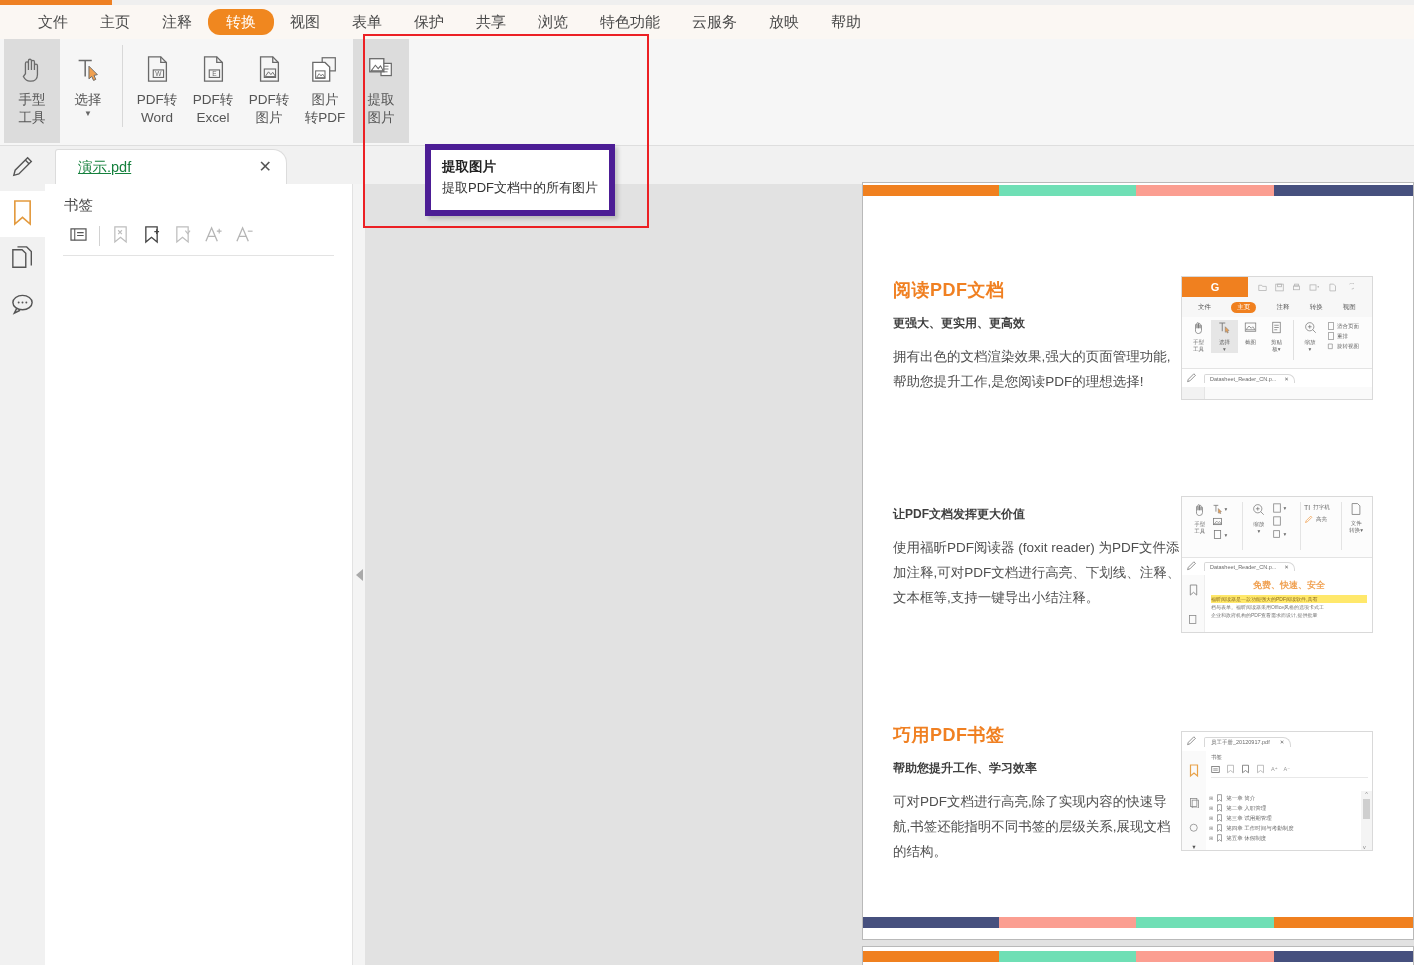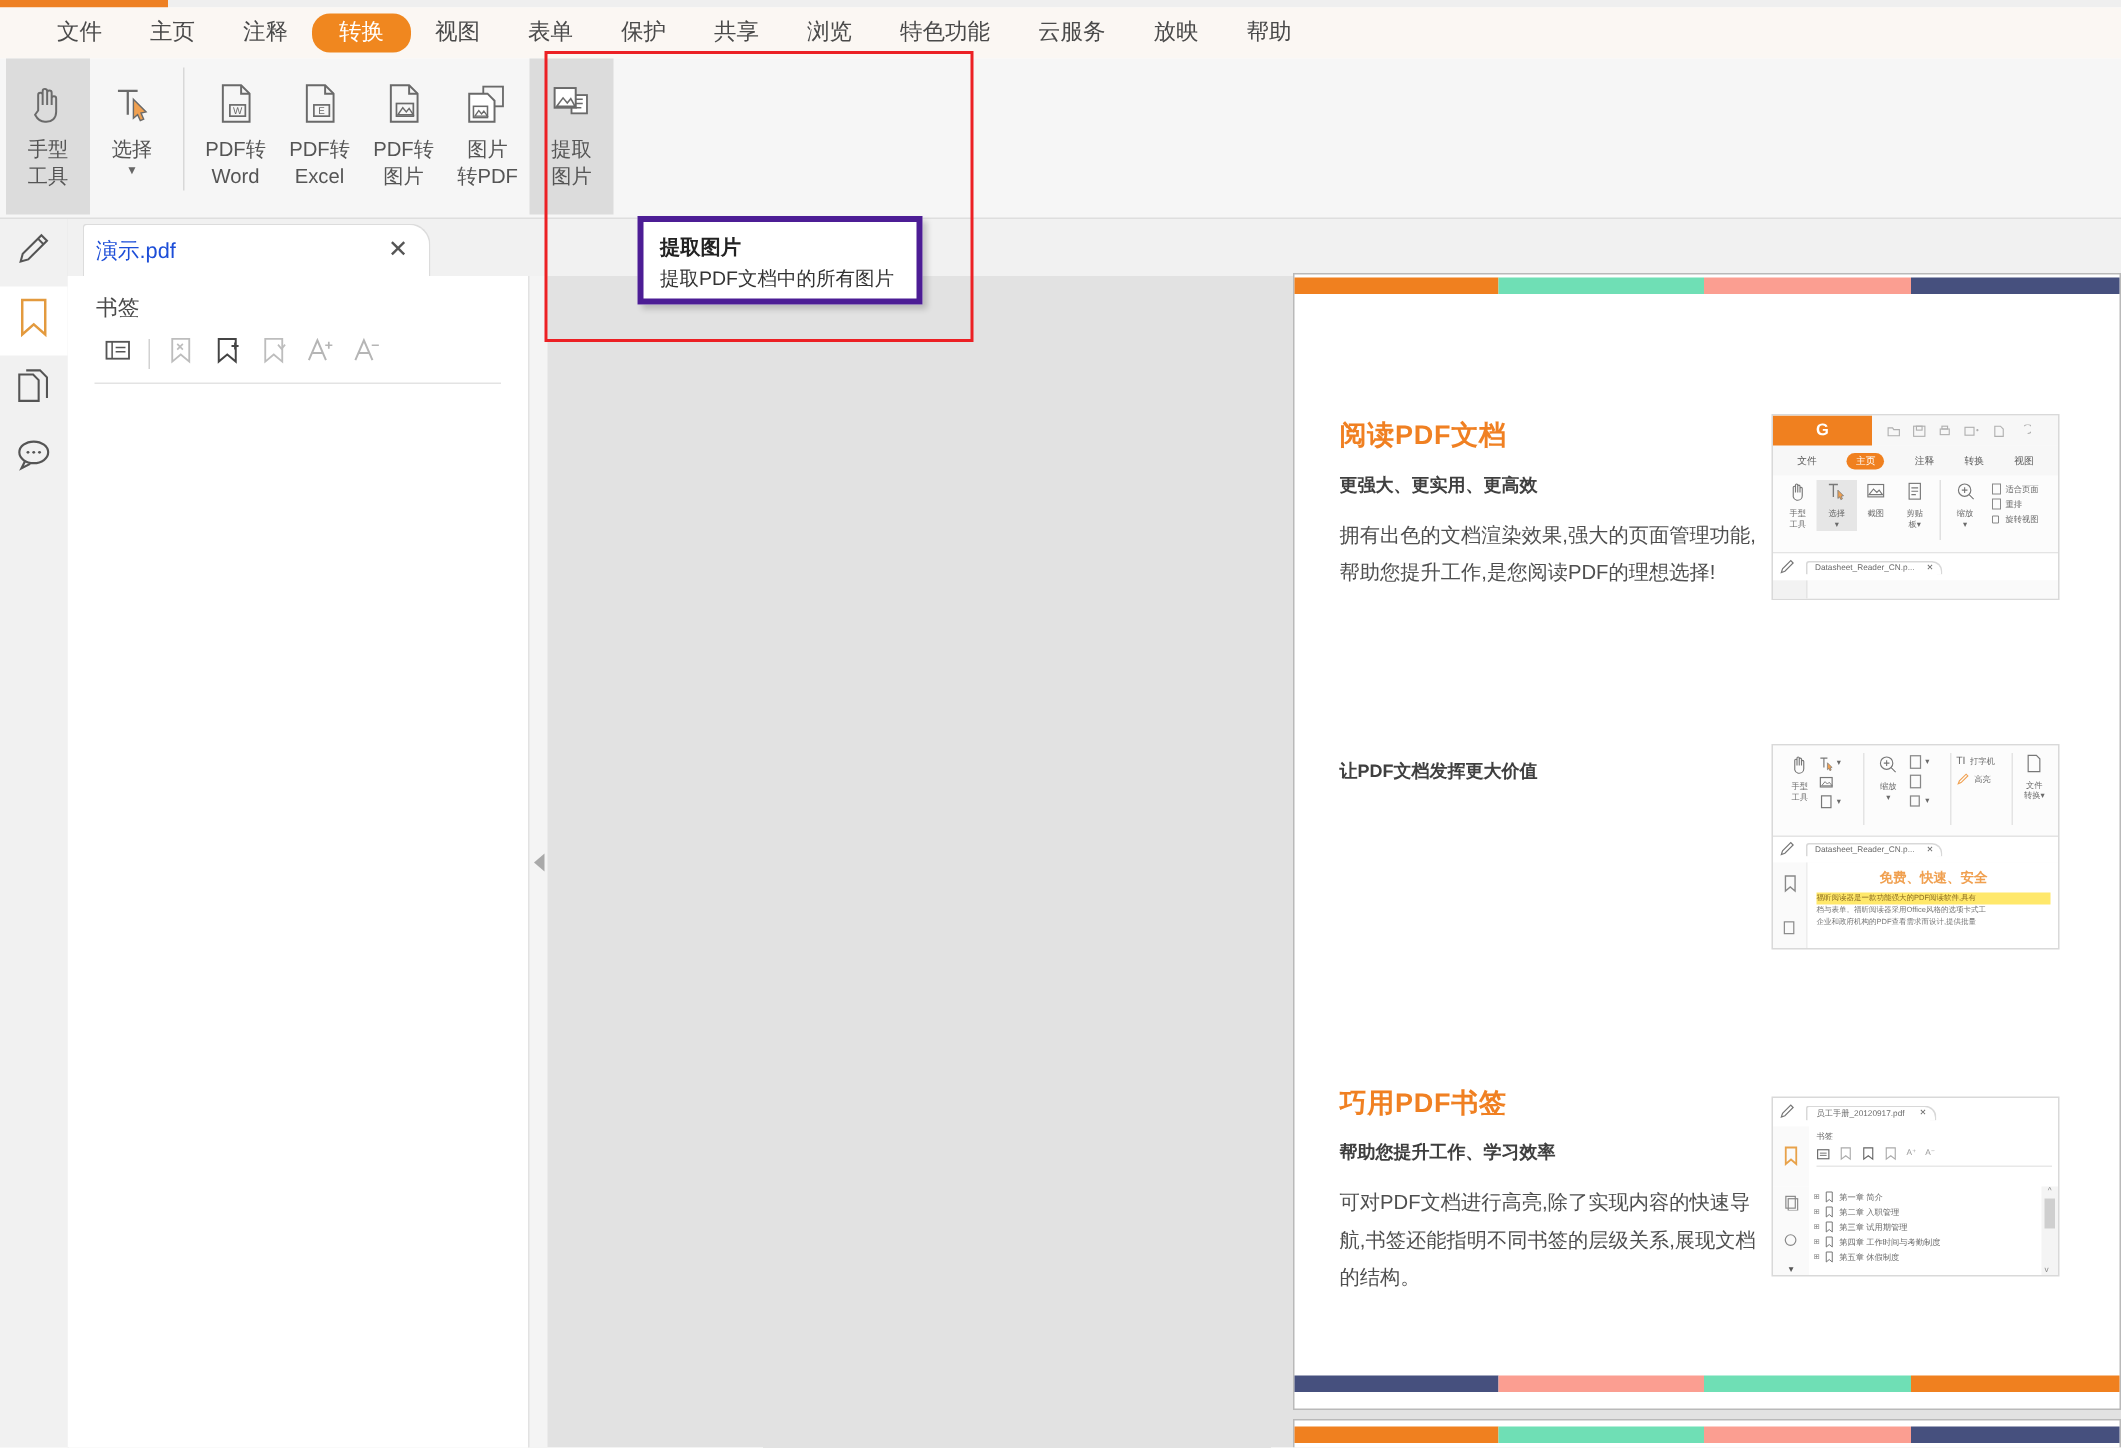--- a/index.html
+++ b/index.html
@@ -56,22 +56,22 @@
   .caret { font-size: 8px; line-height: 8px; color: #666; margin-top: 1px; }
 
   
   .redbox {
     position: absolute; left: 363px; top: 34px; width: 286px; height: 194px;
     border: 2px solid #ec2024; box-sizing: border-box; pointer-events: none; z-index: 40;
   }
 
   
   .tooltip {
-    position: absolute; left: 425px; top: 144px; width: 190px; height: 59px;
-    background: #ffffff; border: 4px solid #4c1d95; z-index: 50;
+    position: absolute; left: 425px; top: 144px; width: 190px; height: 72px;
+    background: #ffffff; border: 6px solid #4c1d95; z-index: 50;
     box-shadow: 3px 3px 4px rgba(0,0,0,0.18);
     padding: 7px 10px 0 11px; box-sizing: border-box;
   }
   .tt-title { font-size: 13.5px; font-weight: bold; color: #222; line-height: 19px; }
   .tt-body { font-size: 13px; color: #333; line-height: 19px; margin-top: 2px; }
 
   
   .rail {
     position: absolute; left: 0; top: 146px; width: 45px; height: 819px;
     background: #f1f1f1; border-right: 1px solid #e2e2e2;
@@ -87,21 +87,21 @@
   .tabstrip {
     position: absolute; left: 45px; top: 146px; width: 1369px; height: 38px;
     background: #f1f1f1; border-bottom: 1px solid #e2e2e2;
   }
   .filetab {
     position: absolute; left: 10px; top: 3px; width: 232px; height: 35px;
     background: #ffffff; border: 1px solid #dcdcdc; border-bottom: none;
     border-radius: 3px 14px 0 0;
     display: flex; align-items: center; box-sizing: border-box;
   }
-  .filetab-name { font-size: 14.5px; color: #1d4ed8; margin-left: 8px; flex: 1; }
+  .filetab-name { font-size: 14.5px; color: #15803d; margin-left: 22px; flex: 1; text-decoration: underline; }
   .filetab-close {
     font-size: 16px; color: #555; margin-right: 14px; cursor: pointer; line-height: 14px;
   }
 
   
   .bmpanel {
     position: absolute; left: 45px; top: 184px; width: 307px; height: 781px;
     background: #ffffff; border-right: 1px solid #d7d7d7;
   }
   .bm-title { font-size: 14.5px; color: #4a4a4a; padding: 12px 0 0 19px; }
@@ -483,20 +483,21 @@
           <span class="mini-lbl-sm" style="font-weight:bold;">✕</span>
         </div>
       </div>
       <div class="mini-row" style="height:14px;background:#fafafa;">
         <div style="width:22px;height:14px;background:#f2f2f2;border-right:1px solid #e5e5e5;"></div>
       </div>
     </div>
 
     <div class="sec" style="top:313px;">
       <h2 class="sec-h2">让PDF文档发挥更大价值</h2>
+      <p class="sec-p">使用福昕PDF阅读器 (foxit reader) 为PDF文件添加注释,可对PDF文档进行高亮、下划线、注释、文本框等,支持一键导出小结注释。</p>
     </div>
 
     <div class="shot" style="left:318px; top:313px; width:192px; height:137px;">
       <div style="height:55px;background:#fcfcfc;display:flex;align-items:flex-start;padding:5px 4px 0 6px;">
         <div style="width:24px;text-align:center;">
           <svg width="15" height="15" viewBox="0 0 20 20">
               <path d="M6 13V6.5a1 1 0 012 0V11V4.5a1 1 0 012 0V11V5.5a1 1 0 012 0V11V7.5a1 1 0 012 0V14a4 4 0 01-4 4H9a4 4 0 01-3-3z" fill="none" stroke="#777" stroke-width="1"></path>
             </svg>
           <div class="mini-lbl-sm" style="line-height:7px;">手型<br>工具</div>
         </div>

